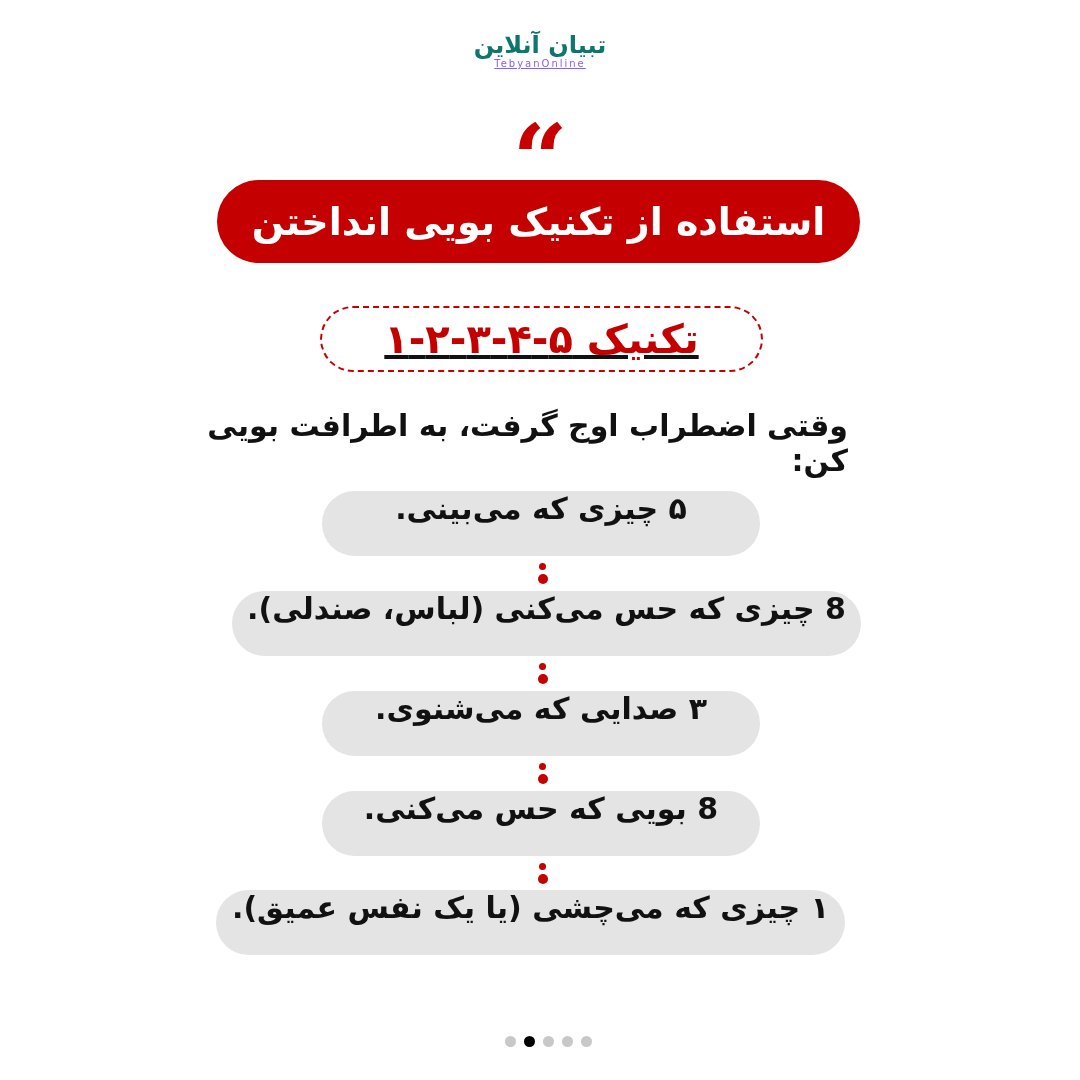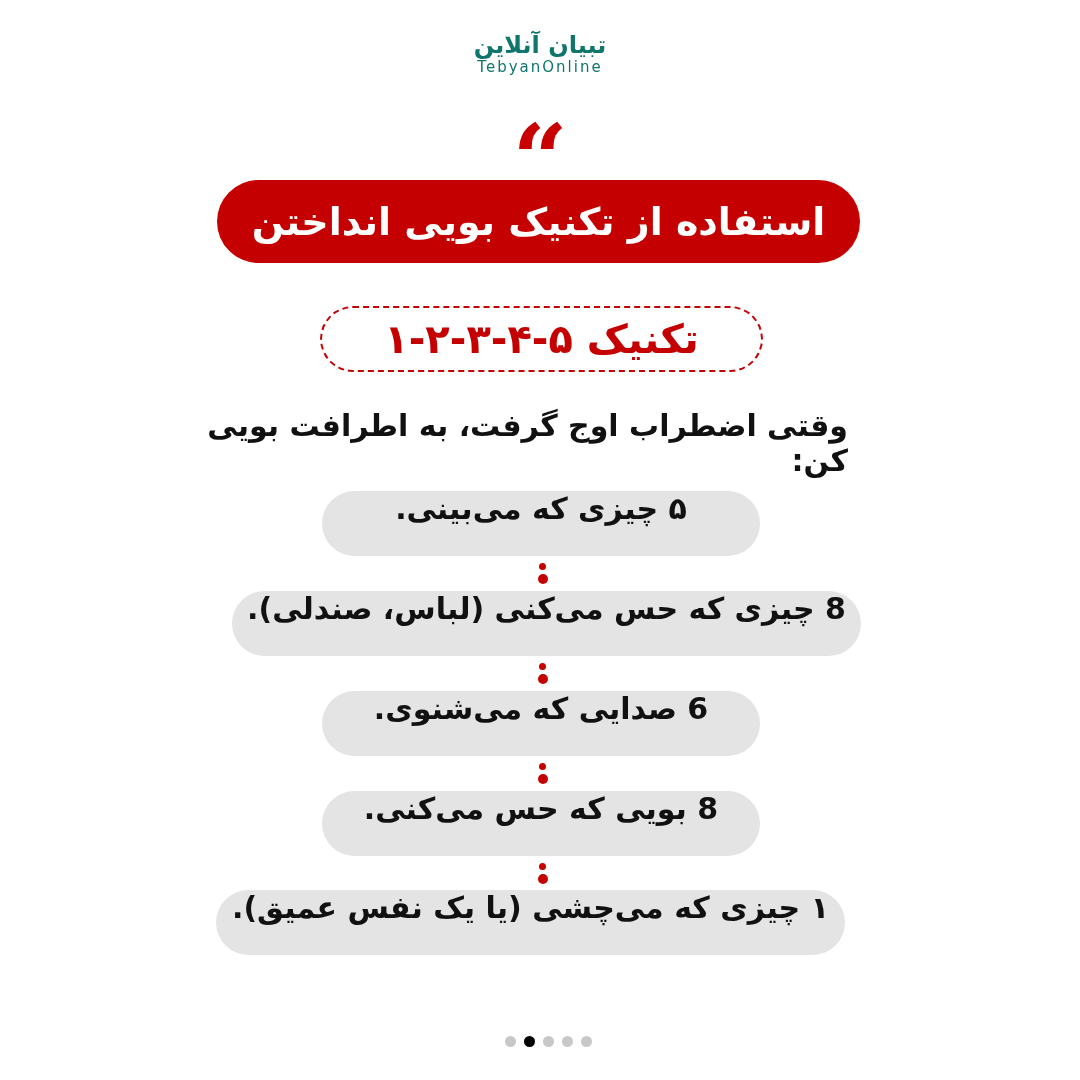--- a/index.html
+++ b/index.html
@@ -1,28 +1,28 @@
 <!DOCTYPE html>
 <html><head>
   <meta charset="utf-8">
   <style>
     * { margin: 0; padding: 0; box-sizing: border-box; }
     html, body { width: 1080px; height: 1080px; background: #ffffff; overflow: hidden; }
     body { position: relative; font-family: "DejaVu Sans", sans-serif; color: #111; }
 
     .logo { position: absolute; left: 440px; top: 30px; width: 200px; text-align: center; }
     .logo-fa { font-family: "DejaVu Sans", sans-serif; font-weight: bold; font-size: 24px; line-height: 30px; color: #0f766e; direction: rtl; letter-spacing: -1px; }
-    .logo-en { font-family: "DejaVu Sans", sans-serif; font-size: 15px; letter-spacing: 2px; color: #0f766e; margin-top: -2px; }
+    .logo-en { font-family: "DejaVu Sans", sans-serif; font-size: 10px; letter-spacing: 2px; color: #8b5cf6; margin-top: -2px; text-decoration: underline; }
 
     .quote-mark { position: absolute; left: 500px; top: 112px; width: 80px; text-align: center; font-family: "DejaVu Serif", serif; font-weight: bold; font-size: 96px; line-height: 96px; color: #c80000; }
 
     .title-pill { position: absolute; left: 217px; top: 180px; width: 643px; height: 83px; border-radius: 42px; background: #c40000; display: flex; align-items: center; justify-content: center; }
     .title-pill span { color: #fff; font-weight: bold; font-size: 38px; direction: rtl; }
 
-    .sub-pill { position: absolute; left: 320px; top: 306px; width: 443px; height: 66px; border-radius: 33px; border: 2px dashed #c40000; display: flex; align-items: center; justify-content: center; }
+    .sub-pill { position: absolute; left: 320px; top: 306px; width: 443px; height: 66px; border-radius: 33px; border: 2px dashed #c40000; display: flex; align-items: center; justify-content: center; text-decoration: underline; }
     .sub-pill span { color: #c40000; font-weight: bold; font-size: 40px; direction: rtl; }
 
     .instruction { position: absolute; left: 200px; top: 408px; width: 648px; text-align: right; font-weight: bold; font-size: 30px; direction: rtl; color: #111; }
 
     .step { position: absolute; height: 65px; border-radius: 33px; background: #e4e4e4; display: flex; justify-content: center; }
     .step span { font-weight: bold; font-size: 30px; direction: rtl; color: #111; }
 
     .connector { position: absolute; left: 536px; width: 14px; height: 22px; }
     .connector .d1 { position: absolute; left: 3px; top: 0; width: 7px; height: 7px; border-radius: 50%; background: #c40000; }
     .connector .d2 { position: absolute; left: 2px; top: 11px; width: 10px; height: 10px; border-radius: 50%; background: #c40000; }
@@ -61,21 +61,21 @@
 
 <div class="step" style="left:232px; top:591px; width:629px;">
   <span>8 چیزی که حس می‌کنی (لباس، صندلی).</span>
 </div>
 <div class="connector" style="top:663px;">
     <div class="d1"></div>
     <div class="d2"></div>
   </div>
 
 <div class="step" style="left:322px; top:691px; width:438px;">
-  <span>6 صدایی که می‌شنوی.</span>
+  <span>۳ صدایی که می‌شنوی.</span>
 </div>
 <div class="connector" style="top:763px;">
     <div class="d1"></div>
     <div class="d2"></div>
   </div>
 
 <div class="step" style="left:322px; top:791px; width:438px;">
   <span>8 بویی که حس می‌کنی.</span>
 </div>
 <div class="connector" style="top:863px;">

